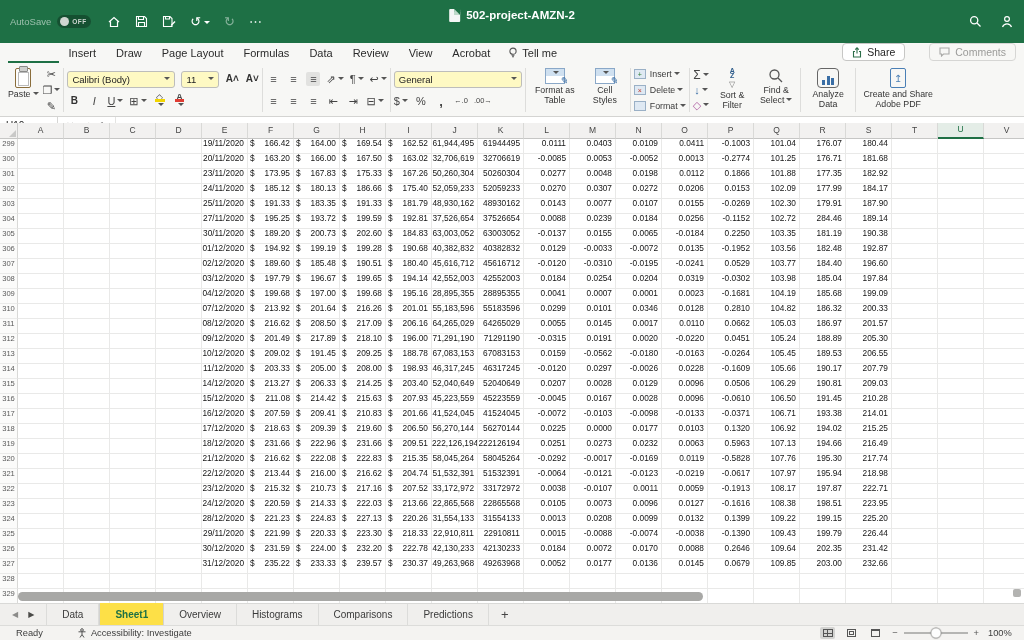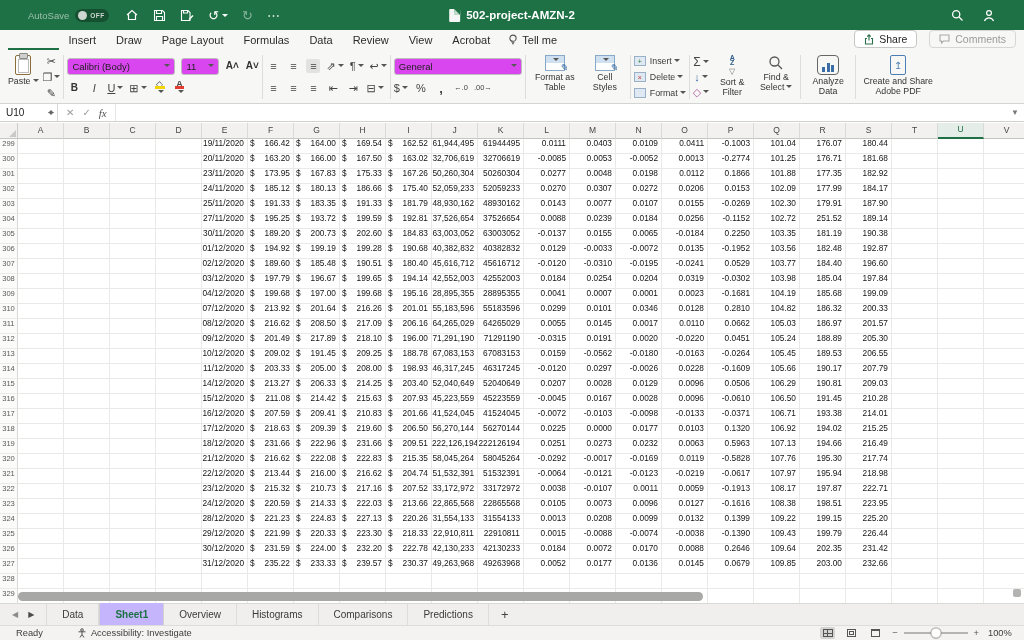--- a/index.html
+++ b/index.html
@@ -1,57 +1,57 @@
 <!DOCTYPE html>
 <html><head>
 <meta charset="utf-8">
 <style>
   * { box-sizing: border-box; margin: 0; padding: 0; }
   html,body { width:1024px; height:640px; overflow:hidden; font-family:"Liberation Sans",sans-serif; background:#fff; position:relative; }
 
   
-  .titlebar { height:30px; background:#1e7045; display:flex; align-items:center; padding:0 28px; position:relative; color:#fff; }
+  .titlebar { height:43px; background:#1e7045; display:flex; align-items:center; padding:0 10px; position:relative; color:#fff; }
   .autosave-label { font-size:9.5px; color:rgba(255,255,255,.55); margin-right:6px; }
   .autosave-pill { width:34px; height:13px; border-radius:7px; background:rgba(0,0,0,.28); display:flex; align-items:center; padding:0 3px; gap:3px; }
   .autosave-knob { width:9px; height:9px; border-radius:50%; background:#cfd6d1; }
   .autosave-state { font-size:6.5px; font-weight:bold; color:#cfd6d1; letter-spacing:.5px; }
   .tb-icons { display:flex; align-items:center; gap:14px; margin-left:16px; font-size:13px; }
   .tb-ic { color:#fff; display:flex; align-items:center; line-height:1; }
   .tb-ic.dim { opacity:.45; }
   .tb-ic svg { display:block; }
   .dd-w::after { content:""; display:inline-block; margin-left:3px; border:3px solid transparent; border-top-color:#fff; transform:translateY(2px); }
   .doc-title { position:absolute; left:50%; top:0; height:30px; transform:translateX(-50%); display:flex; align-items:center; gap:6px; font-size:11.5px; font-weight:bold; }
   .doc-ic { width:11px; height:13px; background:#f4f6f5; border-radius:1px; position:relative; }
   .doc-ic::after { content:""; position:absolute; right:0; top:0; border:3px solid #1e7045; border-left-color:#bcd9c8; border-bottom-color:#bcd9c8; }
   .tb-right { margin-left:auto; display:flex; align-items:center; gap:18px; }
 
   
   .menubar { height:20px; background:#f7f7f5; display:flex; align-items:flex-end; padding:0 8px; }
   .mtabs { display:flex; align-items:flex-end; height:100%; }
   .mtab { font-size:11px; color:#2b2b2b; padding:3px 10px 4px; cursor:default; }
   .mtab.active { font-weight:bold; border-bottom:2px solid #1e7045; padding-bottom:17px; }
   .tellme { display:flex; align-items:center; gap:4px; font-size:11px; color:#2b2b2b; padding:0 8px 4px; }
-  .mb-right { margin-left:auto; display:flex; gap:12px; align-items:center; padding-bottom:2px; }
+  .mb-right { margin-left:auto; display:flex; gap:24px; align-items:center; padding-bottom:2px; }
   .share-btn,.comments-btn { display:flex; align-items:center; gap:5px; font-size:10.5px; border:1px solid #c7c7c5; border-radius:4px; padding:2px 9px; background:#fff; color:#252525; }
   .comments-btn { color:#9b9b99; border-color:#d6d6d4; background:transparent; }
 
   
   .ribbon { height:54px; background:#f7f7f5; border-bottom:1px solid #d4d4d2; display:flex; align-items:stretch; padding:3px 4px 2px; font-size:9px; color:#3a3a3a; }
   .rdiv { width:1px; background:#dddddb; margin:2px 3px; flex:none; }
   .rgroup { display:flex; align-items:stretch; flex:none; }
   .bigbtn { display:flex; flex-direction:column; align-items:center; justify-content:flex-start; padding:2px 4px; gap:2px; text-align:center; line-height:1.1; }
   .bigbtn .blabel { font-size:8.8px; color:#333; }
   .dd::after { content:""; display:inline-block; margin-left:2px; border:3px solid transparent; border-top-color:#555; transform:translateY(1px); }
   .sicon { font-size:11px; color:#444; display:inline-flex; align-items:center; justify-content:center; min-width:14px; height:14px; line-height:1; }
   .srow { display:flex; align-items:center; gap:6px; height:20px; }
   .col2 { display:flex; flex-direction:column; justify-content:center; gap:2px; }
   .clip-ic { width:16px; height:20px; border:1.4px solid #8a6d3b; border-radius:2px; position:relative; background:#fdfdfc; }
   .clip-ic::before { content:""; position:absolute; left:3px; top:-3px; width:7px; height:4px; background:#cfcfcd; border:1px solid #8a8a88; border-radius:1px; }
   .clip-ic::after { content:""; position:absolute; left:2px; top:3px; width:9px; height:12px; background:#fff; border:1px solid #bbb; }
-  .fontbox { border:1px solid #bdbdbb; background:#d946ef; border-radius:3px; font-size:9.5px; color:#222; padding:1px 4px; display:flex; align-items:center; justify-content:space-between; height:17px; }
+  .fontbox { border:1px solid #bdbdbb; background:#fef9c3; border-radius:3px; font-size:9.5px; color:#222; padding:1px 4px; display:flex; align-items:center; justify-content:space-between; height:17px; }
   .name-w { width:108px; } .size-w { width:38px; }
   .fmt-w { width:128px; }
   .ab-btn { font-weight:bold; font-size:10px; color:#333; }
   .yellowbar { display:inline-block; width:10px; height:3px; background:#f2d500; margin-top:-2px; }
   .redbar { display:inline-block; width:9px; height:3px; background:#e03c32; margin-top:-2px; }
   .stack-ic { display:flex; flex-direction:column; align-items:center; line-height:.8; }
   .selbox { background:#e2e2e0; border-radius:2px; }
   .grid-ic { width:20px; height:16px; border:1px solid #8aa8c8; background:linear-gradient(#cfe0f0 50%,#fff 50%); position:relative; }
   .cf-ic { width:18px; height:16px; display:grid; grid-template-columns:1fr 1fr; grid-template-rows:1fr 1fr; border:1px solid #999; }
   .cf-ic i:nth-child(1){background:#e8938c;} .cf-ic i:nth-child(2){background:#fff;} .cf-ic i:nth-child(3){background:#9db8d9;} .cf-ic i:nth-child(4){background:#fff;}
@@ -93,21 +93,21 @@
   .hscroll { position:absolute; left:18px; top:592px; width:685px; height:9px; border-radius:5px; background:#a8a8a6; z-index:5; }
   .vnub { position:absolute; right:3px; top:589px; width:8px; height:8px; border-radius:2px; background:#b3b3b1; z-index:5; }
 
   
   .tabbar { position:absolute; top:603px; left:0; width:1024px; height:22px; background:#f0efed; border-top:1px solid #d9d9d7; display:flex; align-items:stretch; font-size:10px; color:#3a3a3a; }
   .tabnav { display:flex; align-items:center; gap:10px; padding:0 12px; color:#8b8b89; font-size:8px; }
   .tabnav .fwd { color:#4a4a48; }
   .stabs { display:flex; align-items:stretch; }
   .stab { display:flex; align-items:center; padding:0 15px; border-right:1px solid #dcdcda; }
   .stab:first-child { border-left:1px solid #dcdcda; }
-  .stab.active { background:#c4b5fd; color:#1e7045; font-weight:bold; margin-top:-1px; border-left:1px solid #d2d2d0; border-right:1px solid #d2d2d0; }
+  .stab.active { background:#fde047; color:#1e7045; font-weight:bold; margin-top:-1px; border-left:1px solid #d2d2d0; border-right:1px solid #d2d2d0; }
   .addtab { display:flex; align-items:center; padding:0 12px; font-size:13px; color:#454545; }
 
   
   .statusbar { position:absolute; top:625px; left:0; width:1024px; height:15px; background:#f4f3f1; border-top:1px solid #dcdcda; display:flex; align-items:center; font-size:9.3px; color:#3d3d3d; padding:0 10px; }
   .ready { margin-left:6px; }
   .acc { display:flex; align-items:center; gap:4px; margin-left:34px; }
   .sb-right { margin-left:auto; display:flex; align-items:center; gap:9px; }
   .view-ic { width:15px; height:12px; display:flex; align-items:center; justify-content:center; border-radius:2px; }
   .view-ic.sel { background:#d3d3d1; }
   .vi-grid { width:10px; height:8px; border:1px solid #555; background:
@@ -691,21 +691,21 @@
           <span>192.81</span>
         </div>
         <div class="cell num">37,526,654</div>
         <div class="cell num">37526654</div>
         <div class="cell num">0.0088</div>
         <div class="cell num">0.0239</div>
         <div class="cell num">0.0184</div>
         <div class="cell num">0.0256</div>
         <div class="cell num">-0.1152</div>
         <div class="cell num">102.72</div>
-        <div class="cell num">251.52</div>
+        <div class="cell num">284.46</div>
         <div class="cell num">189.14</div>
         <div class="cell"></div>
         <div class="cell"></div>
         <div class="cell"></div>
       </div>
       <div class="grow">
         <div class="rhdr">305</div>
         <div class="cell"></div>
         <div class="cell"></div>
         <div class="cell"></div>
@@ -1443,21 +1443,21 @@
         <div class="cell"></div>
         <div class="cell"></div>
         <div class="cell"></div>
       </div>
       <div class="grow">
         <div class="rhdr">325</div>
         <div class="cell"></div>
         <div class="cell"></div>
         <div class="cell"></div>
         <div class="cell"></div>
-        <div class="cell num">29/12/2020</div>
+        <div class="cell num">29/11/2020</div>
         <div class="cell acct">
           <span>$</span>
           <span>221.99</span>
         </div>
         <div class="cell acct">
           <span>$</span>
           <span>220.33</span>
         </div>
         <div class="cell acct">
           <span>$</span>

